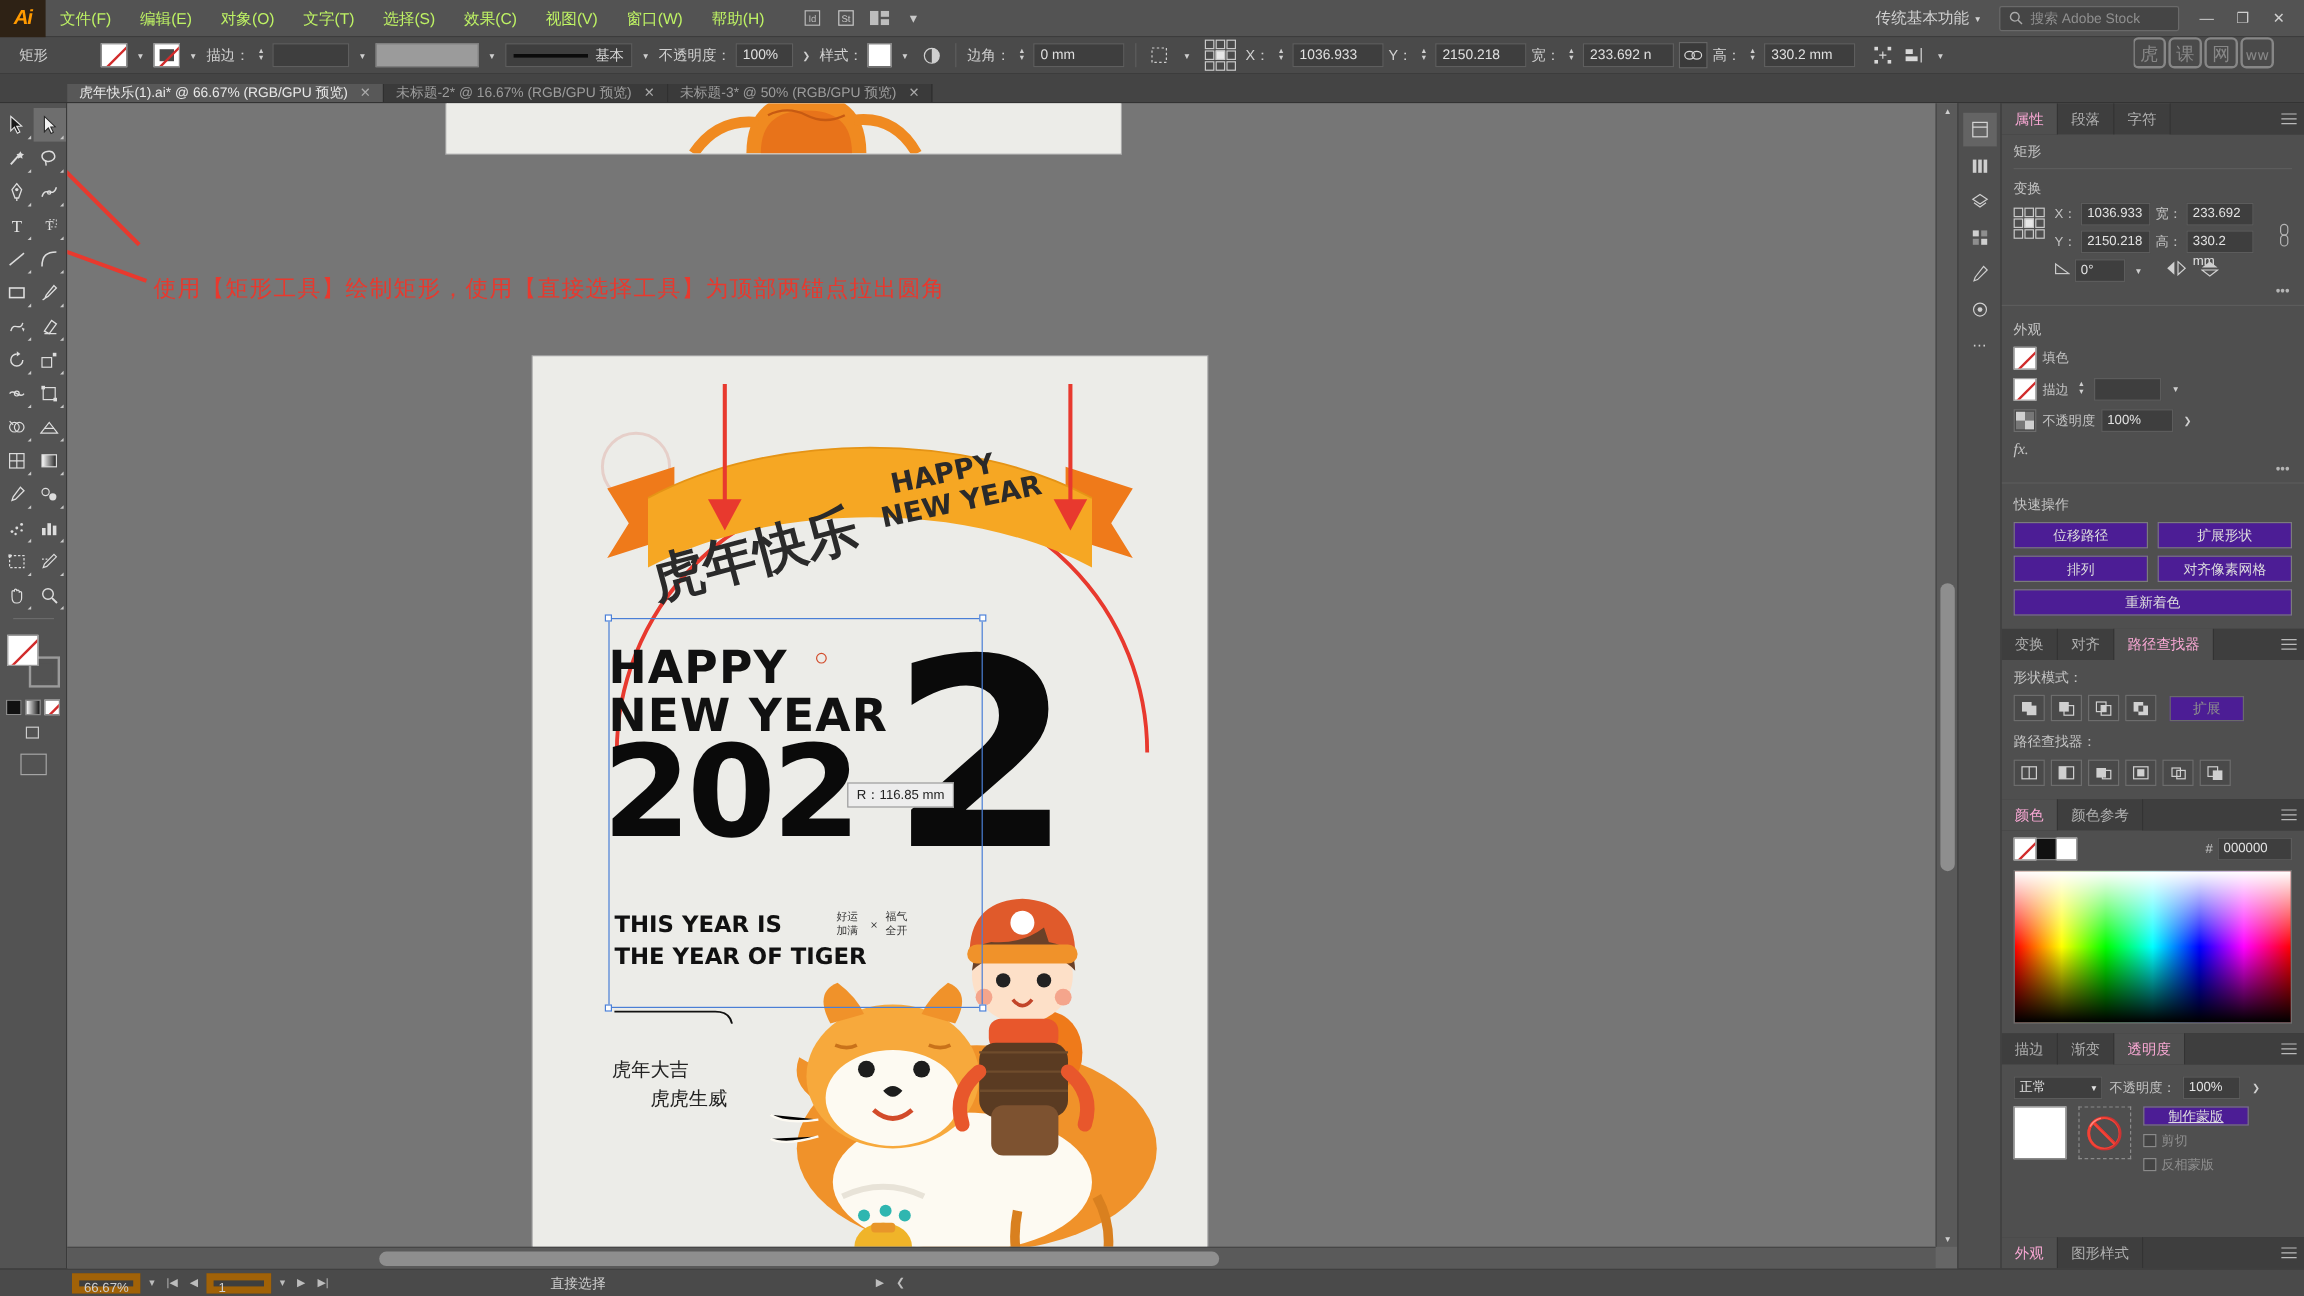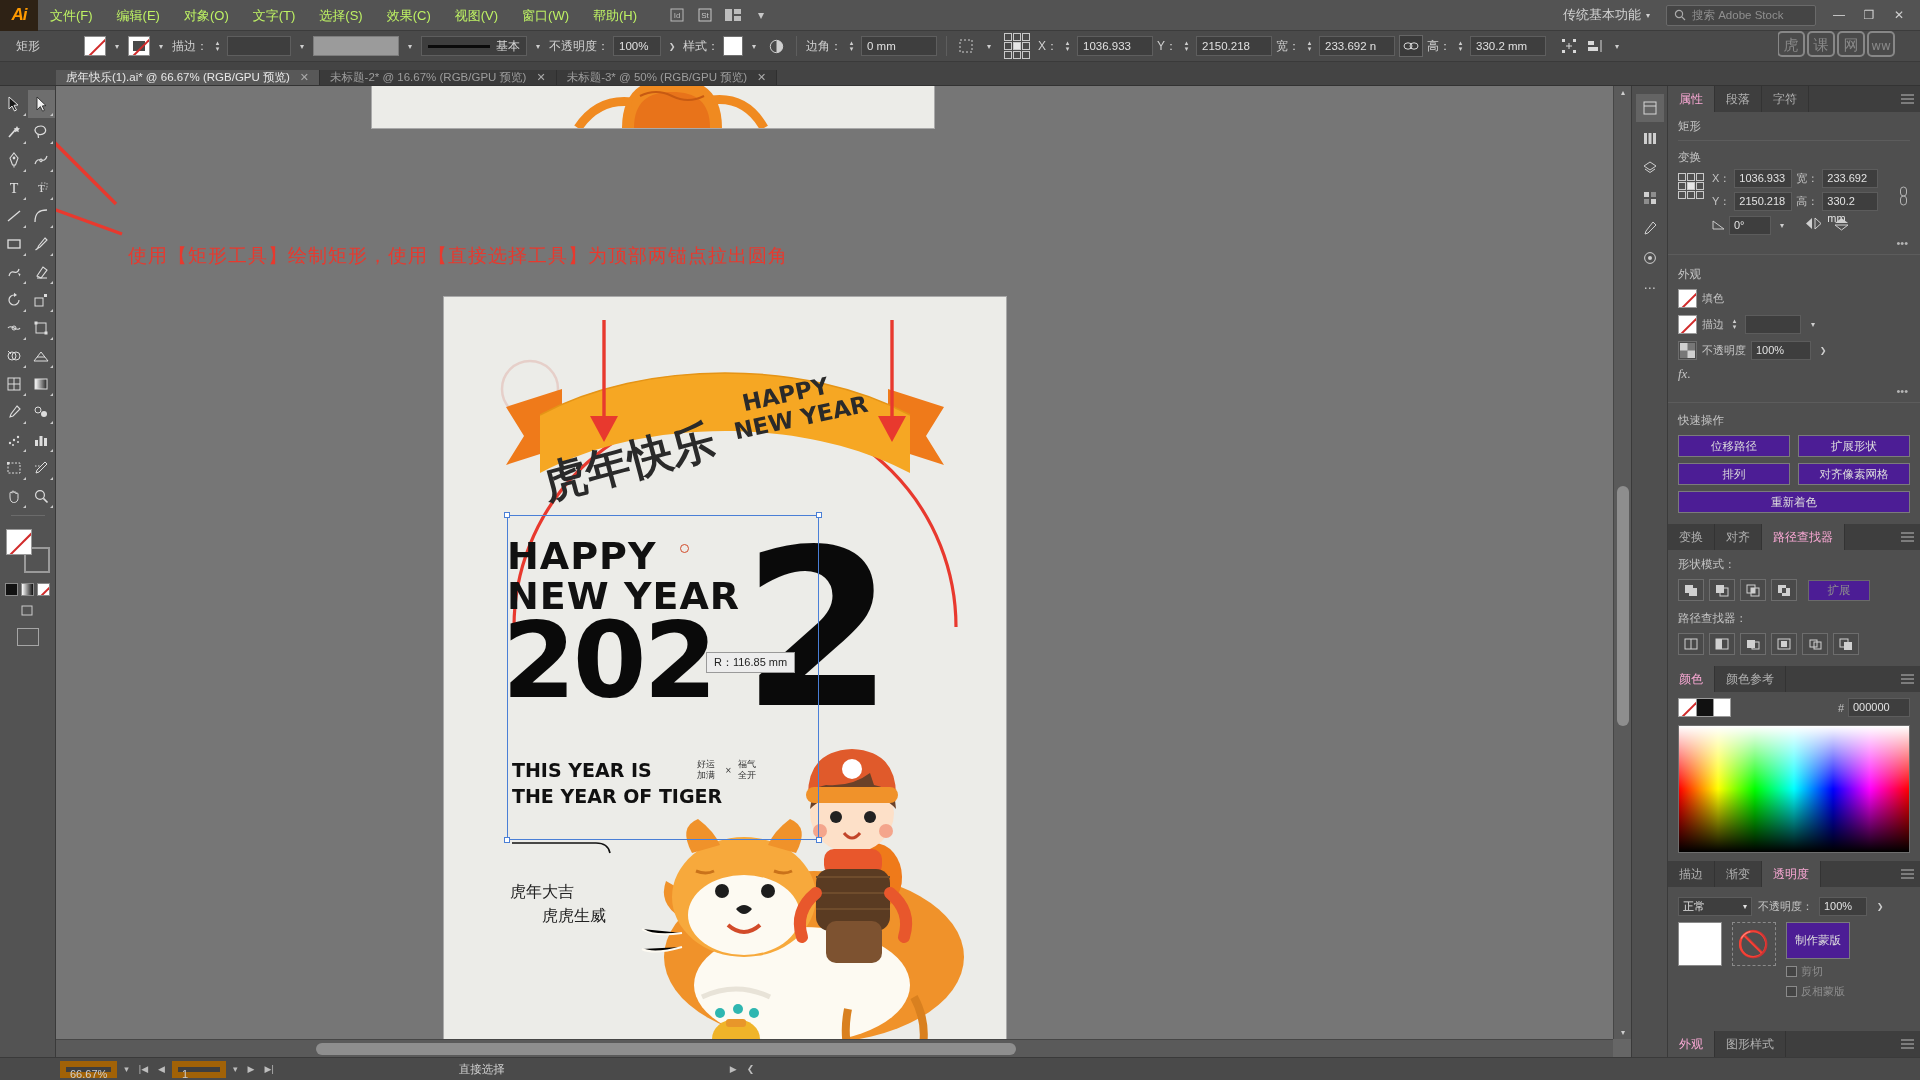--- a/index.html
+++ b/index.html
@@ -732,21 +732,21 @@
           <div style="position:absolute;left:60px;top:540px;width:6px;height:6px;background:#fff;border:1px solid #4a7fd6;"></div>
           <div style="position:absolute;left:372px;top:540px;width:6px;height:6px;background:#fff;border:1px solid #4a7fd6;"></div>
           
           <div style="position:absolute;left:236px;top:247px;width:9px;height:9px;border:1.5px solid #d24b2a;border-radius:50%;"></div>
           
           <div style="position:absolute;left:262px;top:355px;background:#ededed;border:1px solid #9a9a9a;color:#222;font-size:11px;padding:2px 7px;white-space:nowrap;">
             <span>R：116.85 mm</span>
           </div>
         </div>
 
-        <div class="annot-text" style="left:72px; top:157px;">使用【矩形工具】绘制矩形，使用【直接选择工具】为顶部两锚点拉出圆角</div>
+        <div class="annot-text" style="left:72px; top:142px;">使用【矩形工具】绘制矩形，使用【直接选择工具】为顶部两锚点拉出圆角</div>
 
         <svg class="arrow" style="left:-42px; top:22px; width:110px; height:110px;" viewBox="0 0 110 110">
           <path d="M102 96 L20 14" stroke="#e8392e" stroke-width="3.4" fill="none"></path>
           <path d="M8 2 L32 12 L14 30 Z" fill="#e8392e"></path>
         </svg>
         <svg class="arrow" style="left:-44px; top:100px; width:120px; height:60px;" viewBox="0 0 120 60">
           <path d="M110 48 L22 16" stroke="#e8392e" stroke-width="3.4" fill="none"></path>
           <path d="M6 10 L30 8 L22 30 Z" fill="#e8392e"></path>
         </svg>
         <svg class="arrow" style="left:522px; top:230px; width:50px; height:130px;" viewBox="0 0 50 130">
@@ -1046,21 +1046,21 @@
           <span style="font-size:8px;">▾</span>
         </div>
         <span class="plabel">不透明度：</span>
         <div class="pfield" style="width:48px">100%</div>
         <span class="caret">❯</span>
       </div>
       <div style="display:flex;gap:10px;padding:4px 10px;align-items:flex-start;">
         <div class="white-big"></div>
         <div class="nomask">🚫</div>
         <div style="display:flex;flex-direction:column;gap:5px;">
-          <div class="qbtn" style="flex:0 0 auto;padding:0 8px;height:37px;">制作蒙版</div>
+          <div class="qbtn" style="flex:0 0 auto;padding:0 20px;height:16px;text-decoration:underline;">制作蒙版</div>
           <label style="display:flex;align-items:center;gap:4px;font-size:11px;color:#8e8e8e;">
             <span class="chk"></span>
             <span>剪切</span>
           </label>
           <label style="display:flex;align-items:center;gap:4px;font-size:11px;color:#8e8e8e;">
             <span class="chk"></span>
             <span>反相蒙版</span>
           </label>
         </div>
       </div>

